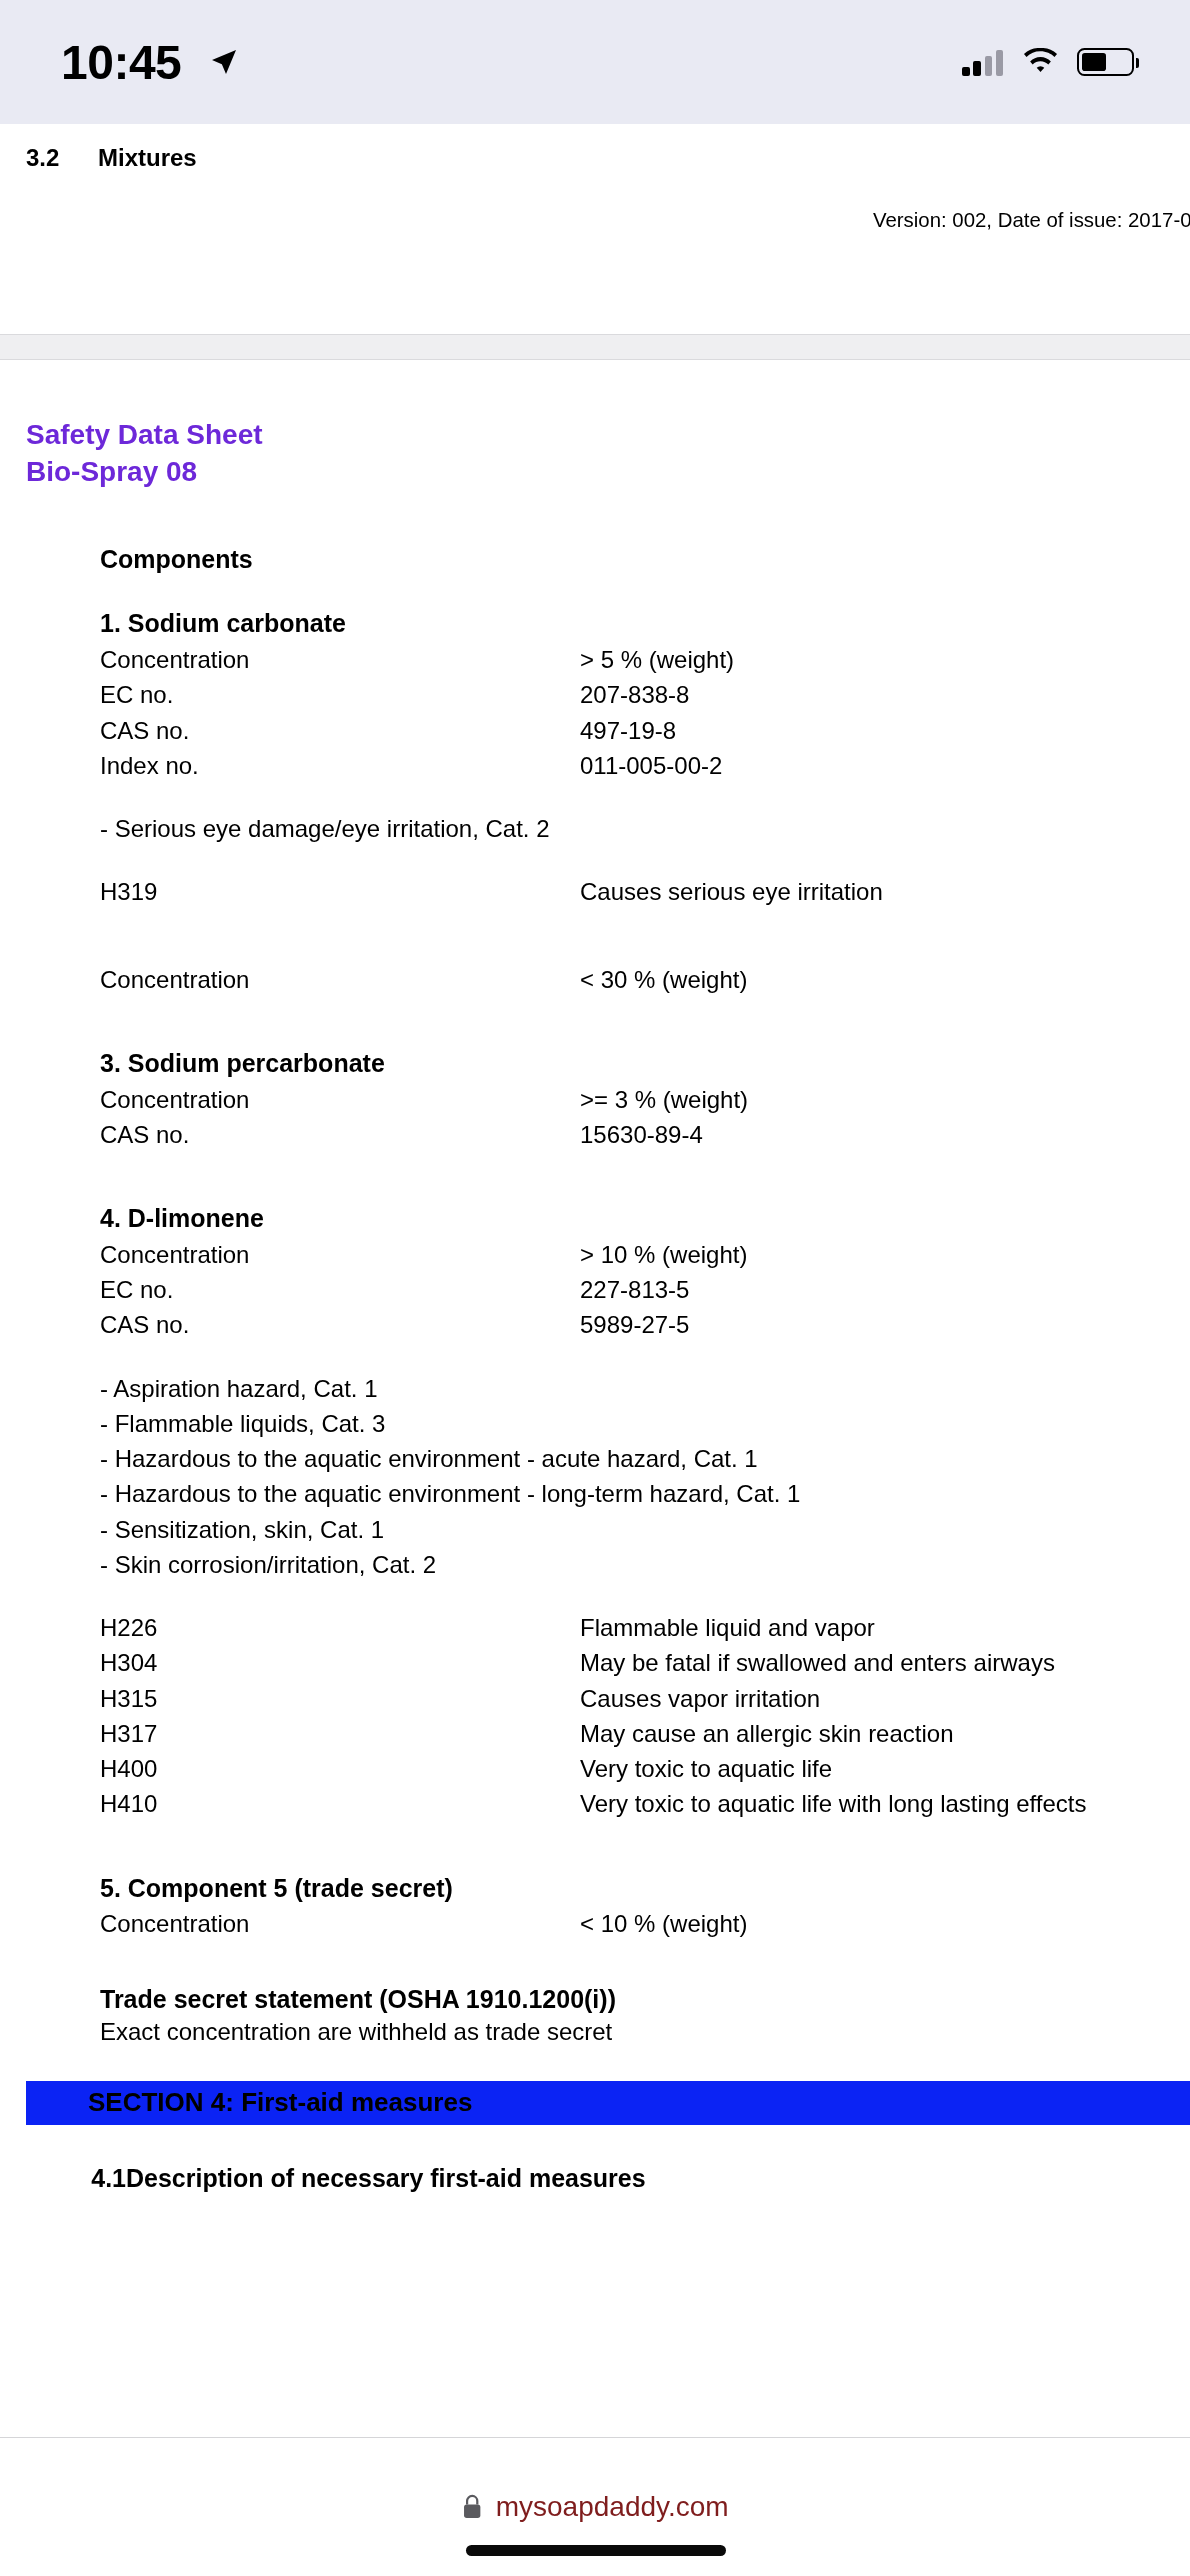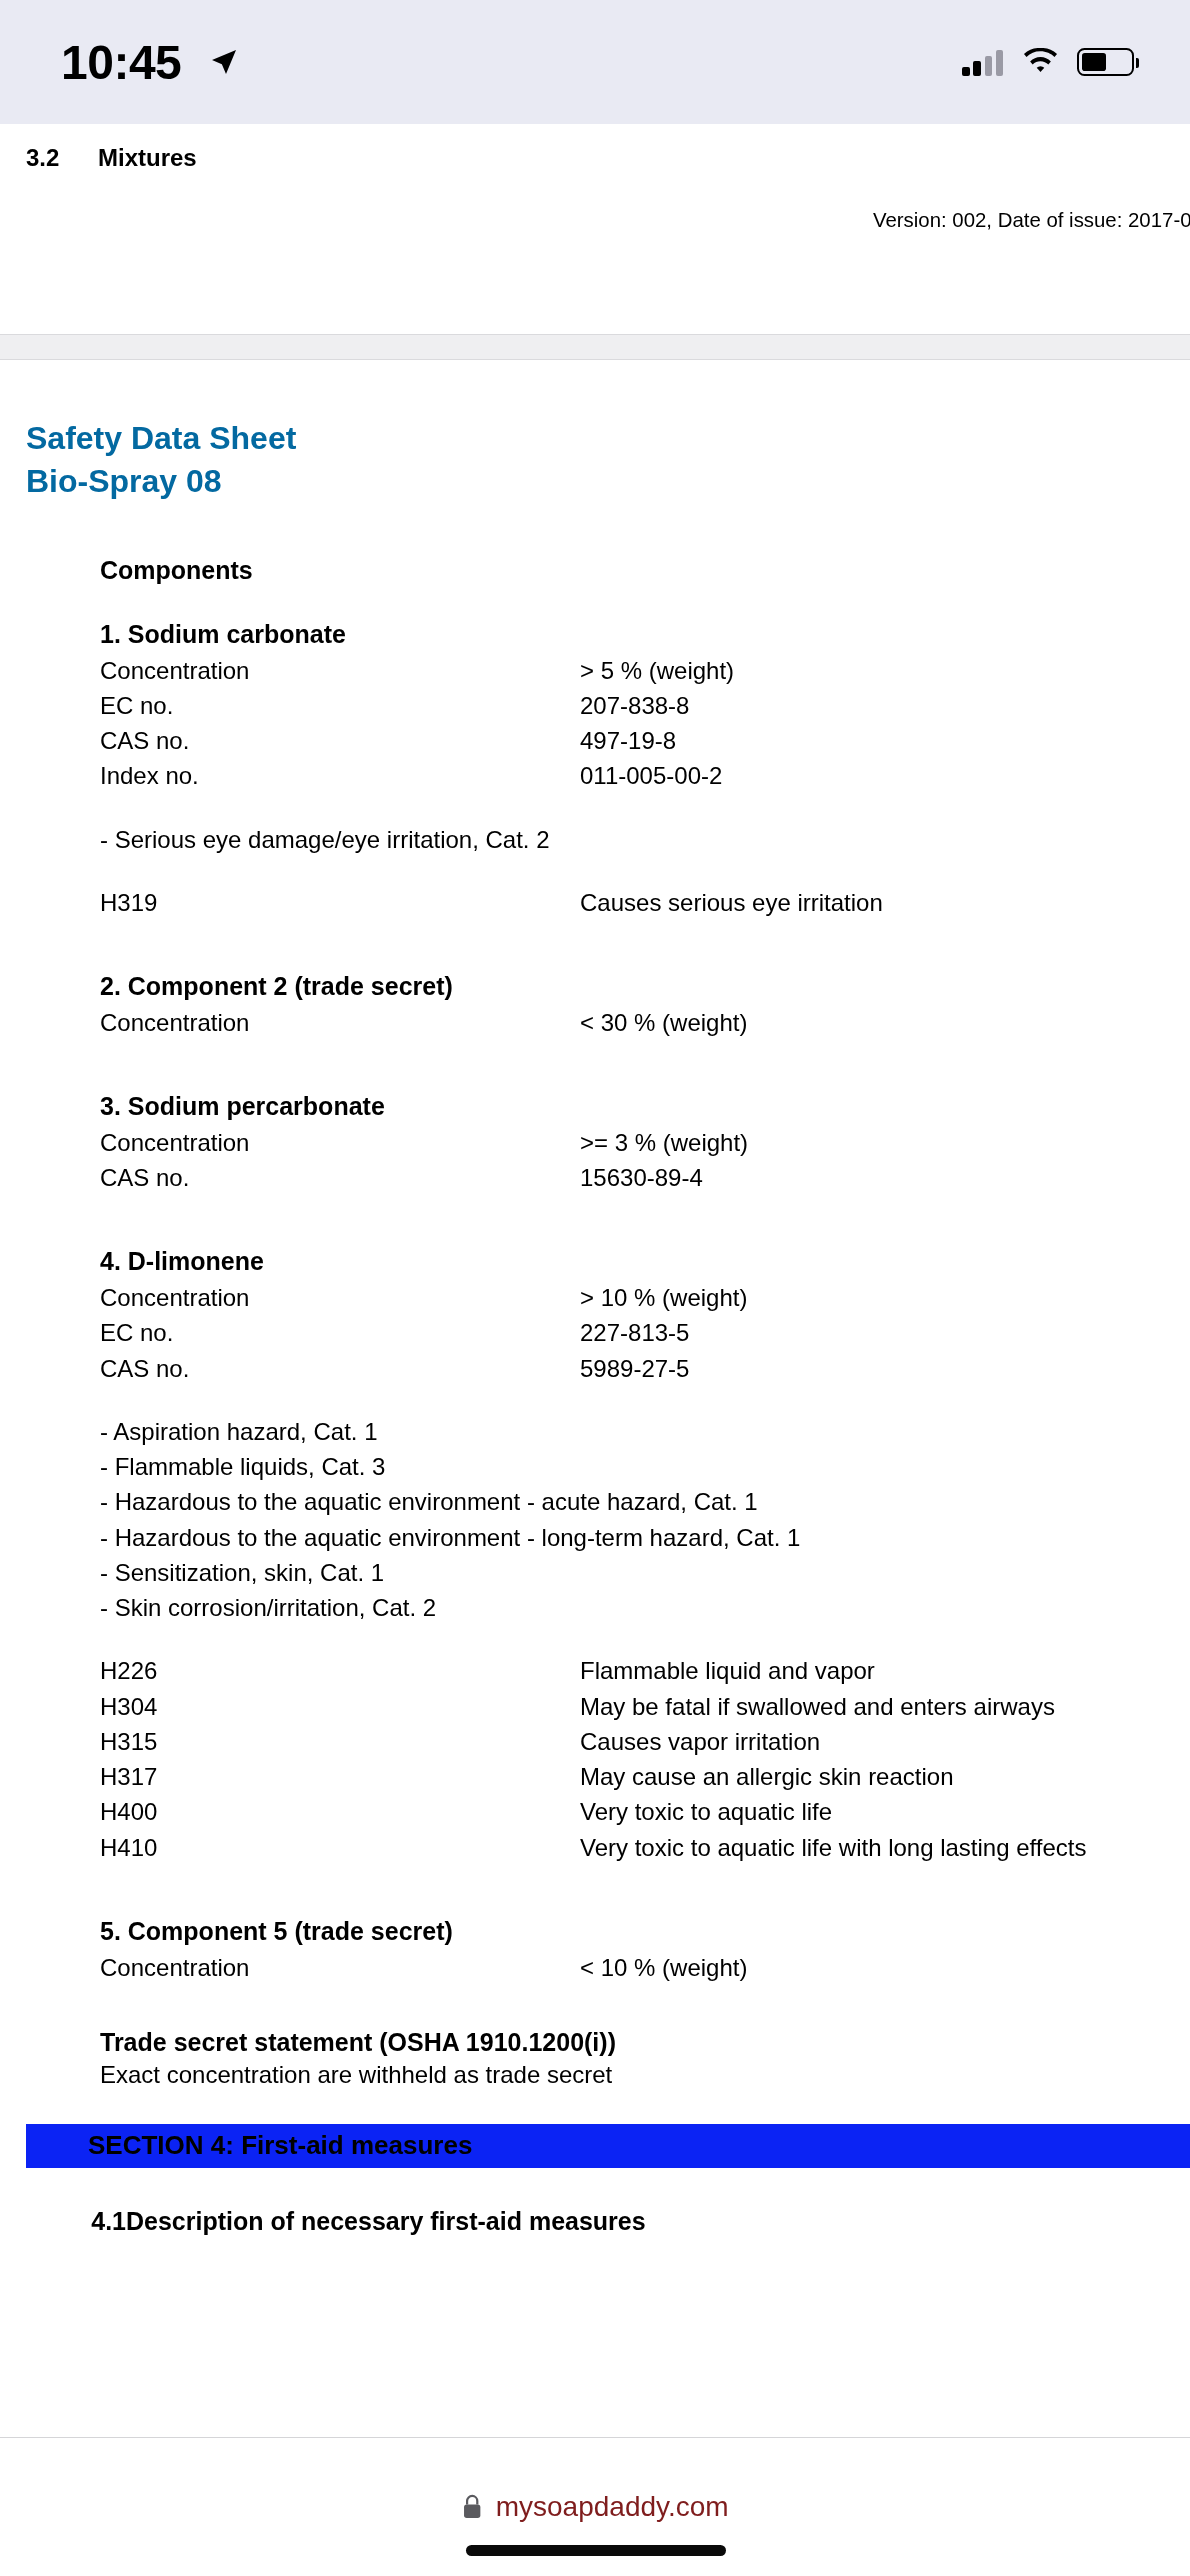--- a/index.html
+++ b/index.html
@@ -99,24 +99,24 @@
     background: #efeff1;
     border-top: 0.9px solid #dadadd;
     border-bottom: 0.9px solid #dadadd;
     margin-top: 102px;
   }
 
   .page-main {
     padding: 57px 0 0 26px;
   }
   .sds-title {
-    font-size: 32px;
+    font-size: 28px;
     font-weight: bold;
     line-height: 1.32;
-    color: #0369a1;
+    color: #6d28d9;
   }
 
   .content {
     padding-left: 74px;
     padding-top: 54px;
   }
   .comp-head {
     font-size: 25px;
     font-weight: bold;
     margin-bottom: 35px;
@@ -264,21 +264,20 @@
           </div>
           <div class="hstat">
             <div class="hrow">
               <div class="hc">H319</div>
               <div>Causes serious eye irritation</div>
             </div>
           </div>
         </div>
 
         <div class="block">
-          <div class="comp-name">2. Component 2 (trade secret)</div>
           <div class="kv">
             <div class="k">Concentration</div>
             <div class="v">&lt; 30 % (weight)</div>
           </div>
         </div>
 
         <div class="block">
           <div class="comp-name">3. Sodium percarbonate</div>
           <div class="kv">
             <div class="k">Concentration</div>

